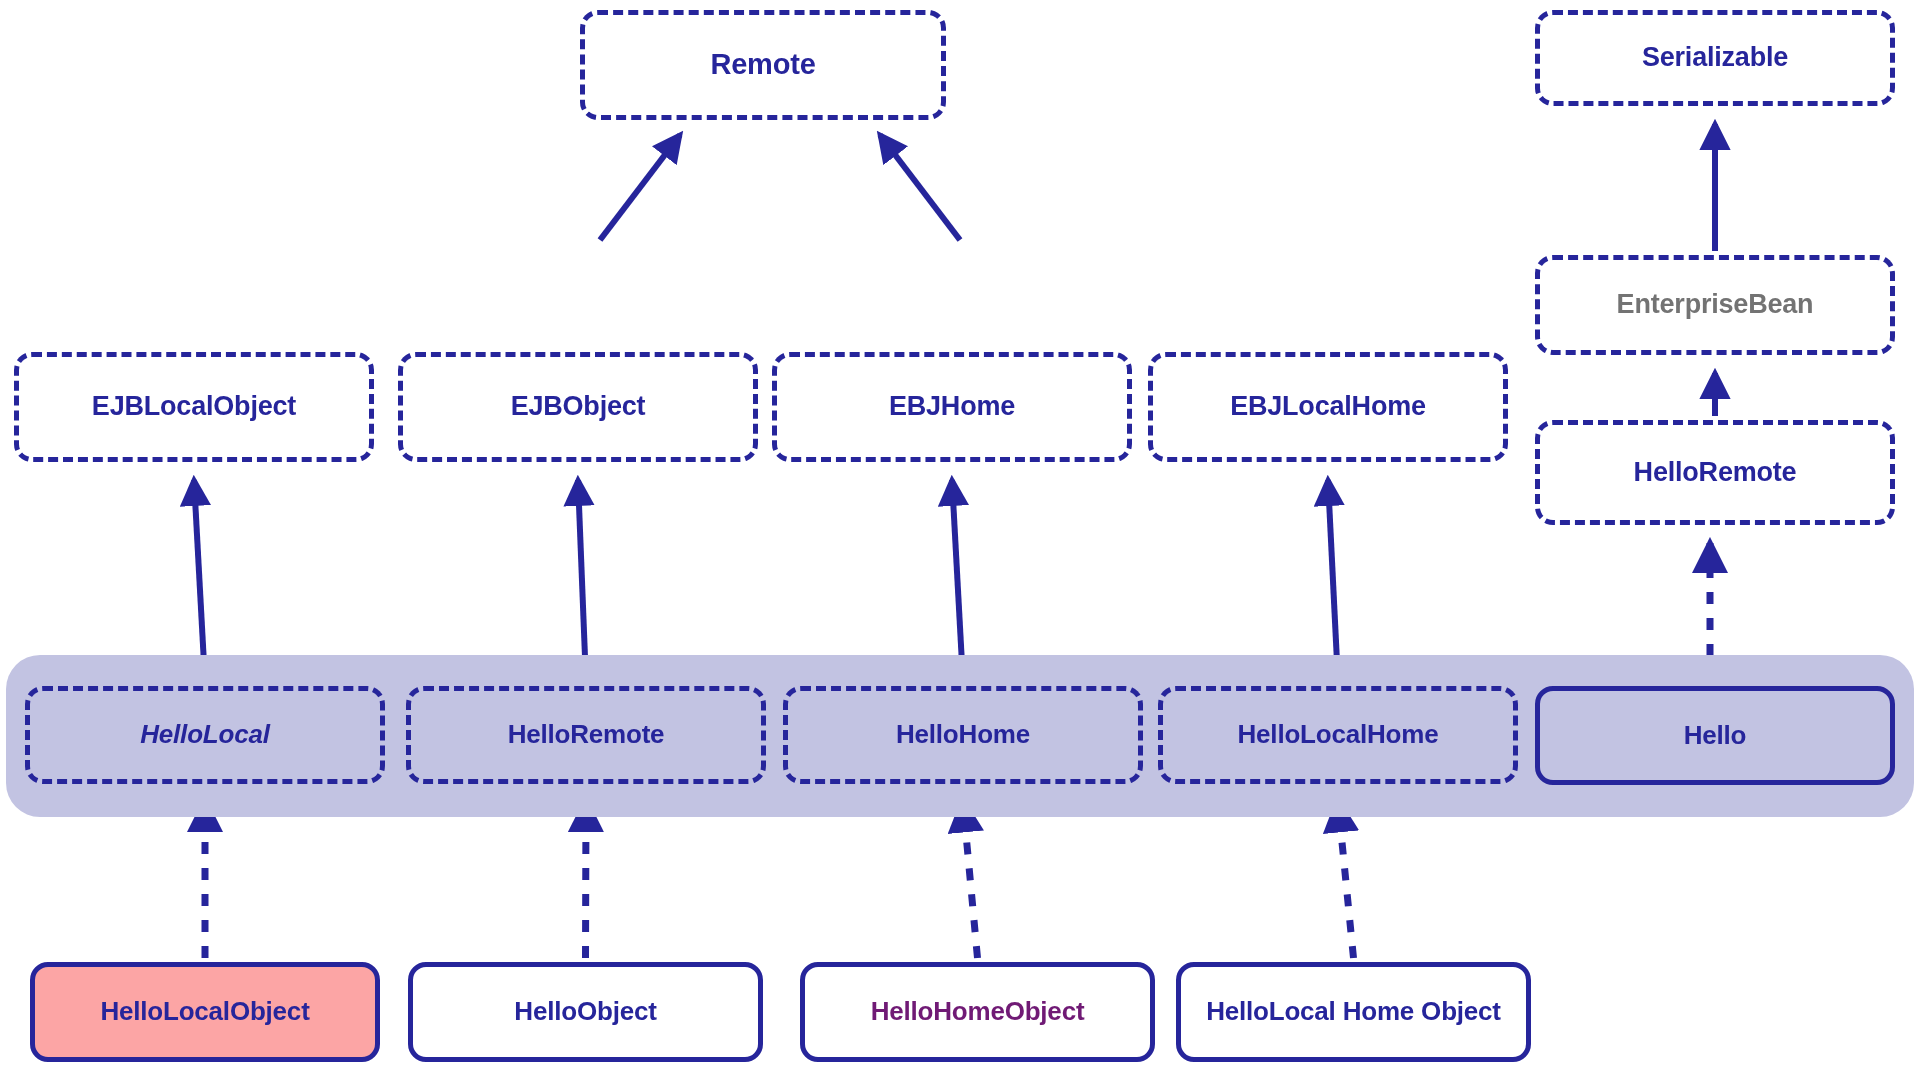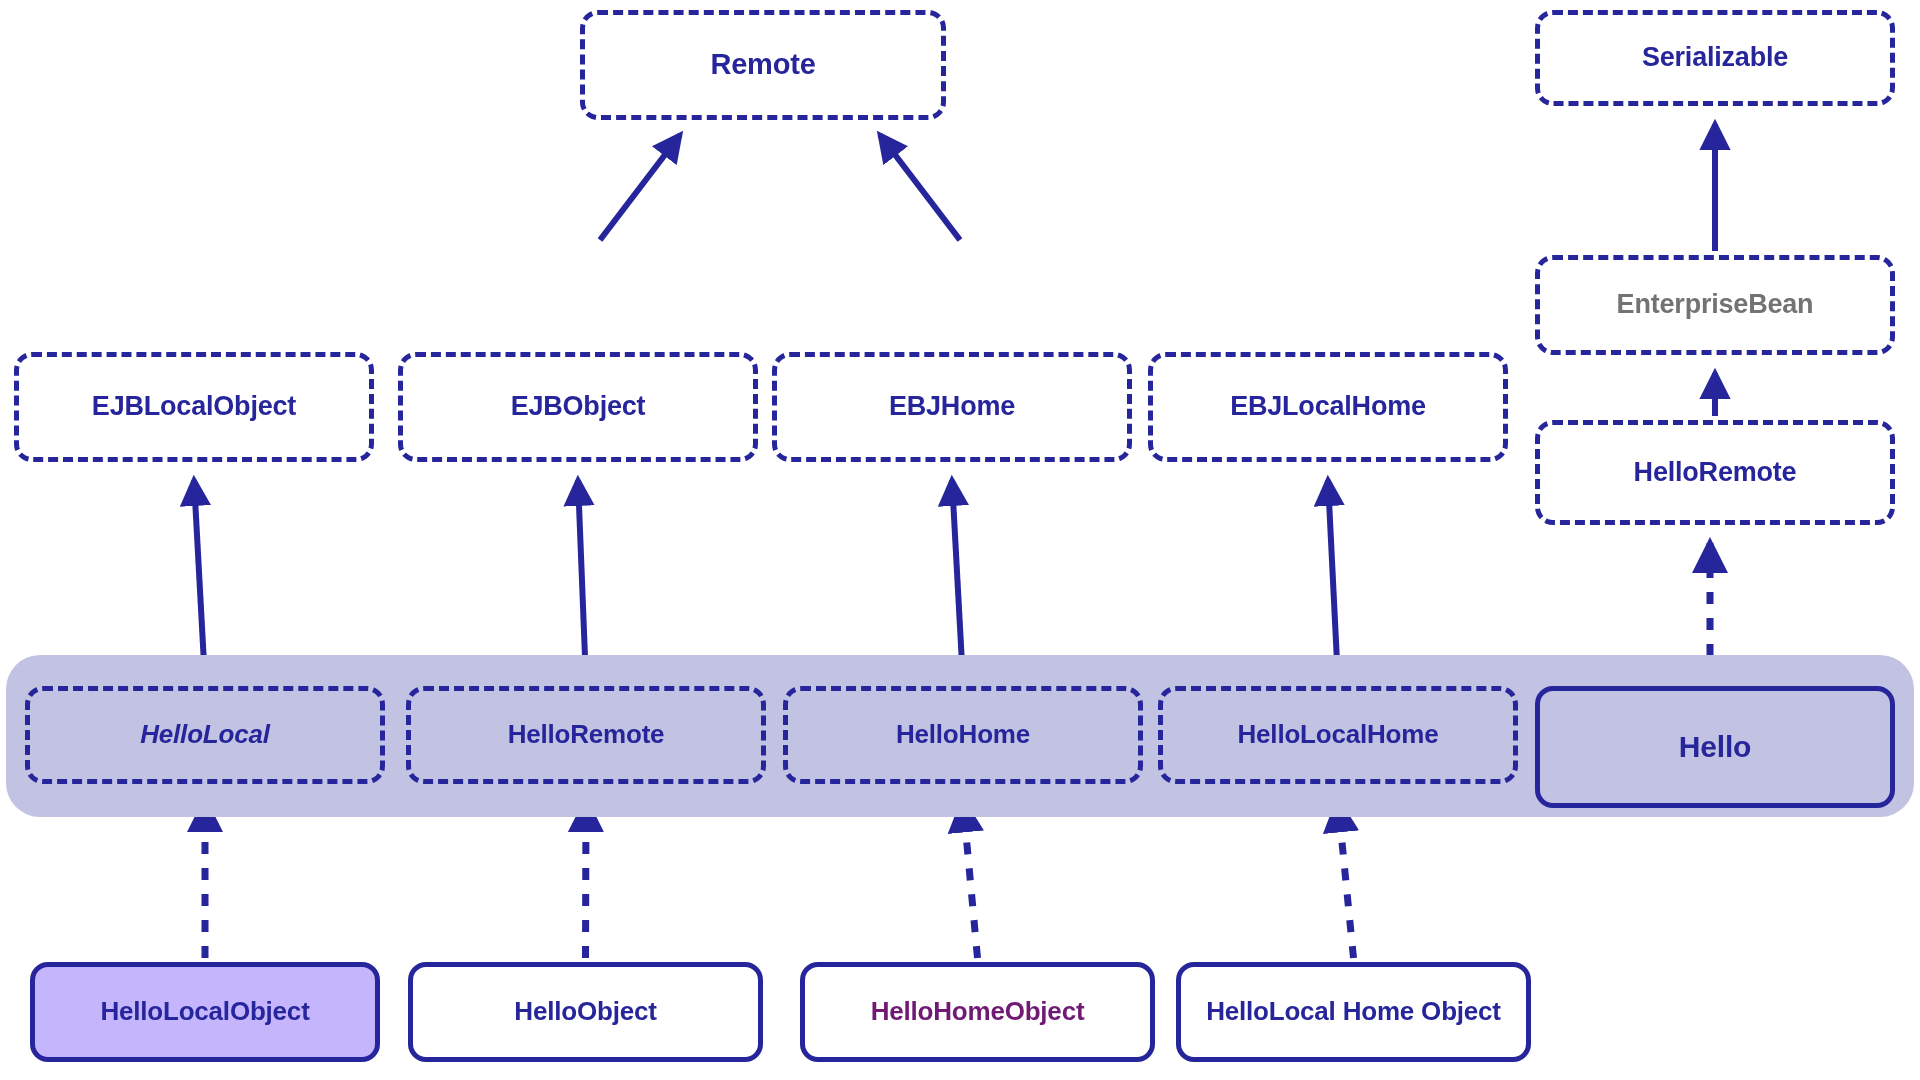--- a/index.html
+++ b/index.html
@@ -122,24 +122,24 @@
       </div>
       <div class="node node-dashed" style="left: 406px; top: 686px; width: 360px; height: 98px; font-size: 26px; border-color: rgb(38, 37, 155); color: rgb(38, 37, 155);">
         <span class="label">HelloRemote</span>
       </div>
       <div class="node node-dashed" style="left: 783px; top: 686px; width: 360px; height: 98px; font-size: 26px; border-color: rgb(38, 37, 155); color: rgb(38, 37, 155);">
         <span class="label">HelloHome</span>
       </div>
       <div class="node node-dashed" style="left: 1158px; top: 686px; width: 360px; height: 98px; font-size: 26px; border-color: rgb(38, 37, 155); color: rgb(38, 37, 155);">
         <span class="label">HelloLocalHome</span>
       </div>
-      <div class="node node-solid-ontint" style="left: 1535px; top: 686px; width: 360px; height: 122px; font-size: 30px; border-color: rgb(38, 37, 155); color: rgb(38, 37, 155);">
+      <div class="node node-solid-ontint" style="left: 1535px; top: 686px; width: 360px; height: 99px; font-size: 26px; border-color: rgb(38, 37, 155); color: rgb(38, 37, 155);">
         <span class="label">Hello</span>
       </div>
-      <div class="node node-solid" style="left: 30px; top: 962px; width: 350px; height: 100px; font-size: 26px; border-color: rgb(38, 37, 155); color: rgb(38, 37, 155); background: #c4b5fd;">
+      <div class="node node-solid" style="left: 30px; top: 962px; width: 350px; height: 100px; font-size: 26px; border-color: rgb(38, 37, 155); color: rgb(38, 37, 155); background: #fca5a5;">
         <span class="label">HelloLocalObject</span>
       </div>
       <div class="node node-solid" style="left: 408px; top: 962px; width: 355px; height: 100px; font-size: 26px; border-color: rgb(38, 37, 155); color: rgb(38, 37, 155); background: rgb(255, 255, 255);">
         <span class="label">HelloObject</span>
       </div>
       <div class="node node-solid" style="left: 800px; top: 962px; width: 355px; height: 100px; font-size: 26px; border-color: rgb(38, 37, 155); color: #701a75; background: rgb(255, 255, 255);">
         <span class="label">HelloHomeObject</span>
       </div>
       <div class="node node-solid" style="left: 1176px; top: 962px; width: 355px; height: 100px; font-size: 26px; border-color: rgb(38, 37, 155); color: rgb(38, 37, 155); background: rgb(255, 255, 255);">
         <span class="label">HelloLocal Home Object</span>

